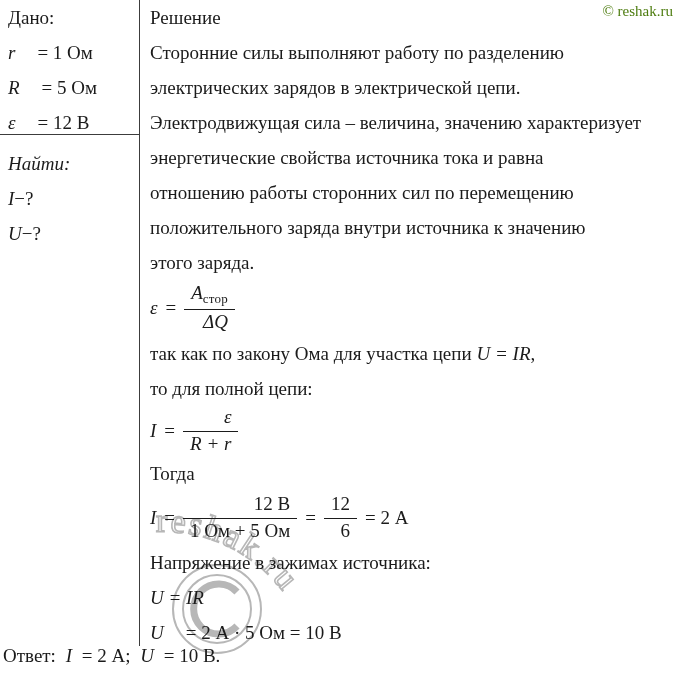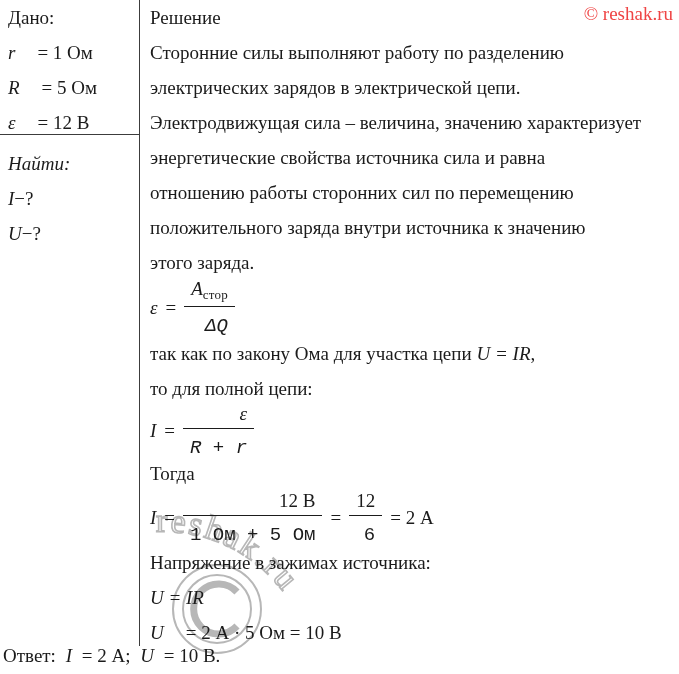--- a/index.html
+++ b/index.html
@@ -27,31 +27,31 @@
   
   .col-left  { position: absolute; left: 8px;  top: 0; width: 128px; z-index: 2; }
   .col-right { position: absolute; left: 150px; top: 0; width: 525px; z-index: 2; }
   .line { height: 35px; display: flex; align-items: center; white-space: nowrap; }
   .line.findgap { margin-top: 6px; font-style: italic; }
 
   .v { font-style: italic; }
   .val { margin-left: 22px; }
   .copyright {
     position: absolute; top: 3px; right: 6px; z-index: 2;
-    font-size: 19px; color: #ef4444;
+    font-size: 15px; color: #4d7c0f;
   }
 
   
   .formula { display: flex; align-items: center; white-space: nowrap; }
   .f-emf   { height: 56px; }
   .f-cur   { height: 50px; }
   .f-calc  { height: 54px; }
   .frac { display: inline-block; vertical-align: middle; text-align: right; line-height: 1.1; }
   .frac .num { display: block; padding: 1px 7px 3px; }
-  .frac .den { display: block; border-top: 1.5px solid #1b1b1b; padding: 9px 7px 1px; font-family: Liberation Mono, monospace; }
+  .frac .den { display: block; border-top: 1.5px solid #1b1b1b; padding: 2px 7px 1px; }
   .sub { font-size: 13px; font-style: normal; vertical-align: -4px; letter-spacing: 0.2px; }
   .op { margin: 0 8px; }
 
   
   .answer {
     position: absolute; left: 3px; top: 645px; z-index: 2; white-space: nowrap;
   }
   .answer span { margin-right: 0; }
   .sp { margin-left: 5px; }
 
@@ -107,21 +107,21 @@
       <span>−?</span>
     </div>
   </div>
 
   <div class="col-right">
     <div class="line">Решение</div>
 
     <div class="line">Сторонние силы выполняют работу по разделению</div>
     <div class="line">электрических зарядов в электрической цепи.</div>
     <div class="line">Электродвижущая сила – величина, значению характеризует</div>
-    <div class="line">энергетические свойства источника сила и равна</div>
+    <div class="line">энергетические свойства источника тока и равна</div>
     <div class="line">отношению работы сторонних сил по перемещению</div>
     <div class="line">положительного заряда внутри источника к значению</div>
     <div class="line">этого заряда.</div>
 
     <div class="formula f-emf">
       <span class="v">ε</span>
       <span class="op">=</span>
       <span class="frac">
         <span class="num"><span class="v">A</span><span class="sub">стор</span></span>
         <span class="den v">ΔQ</span>

